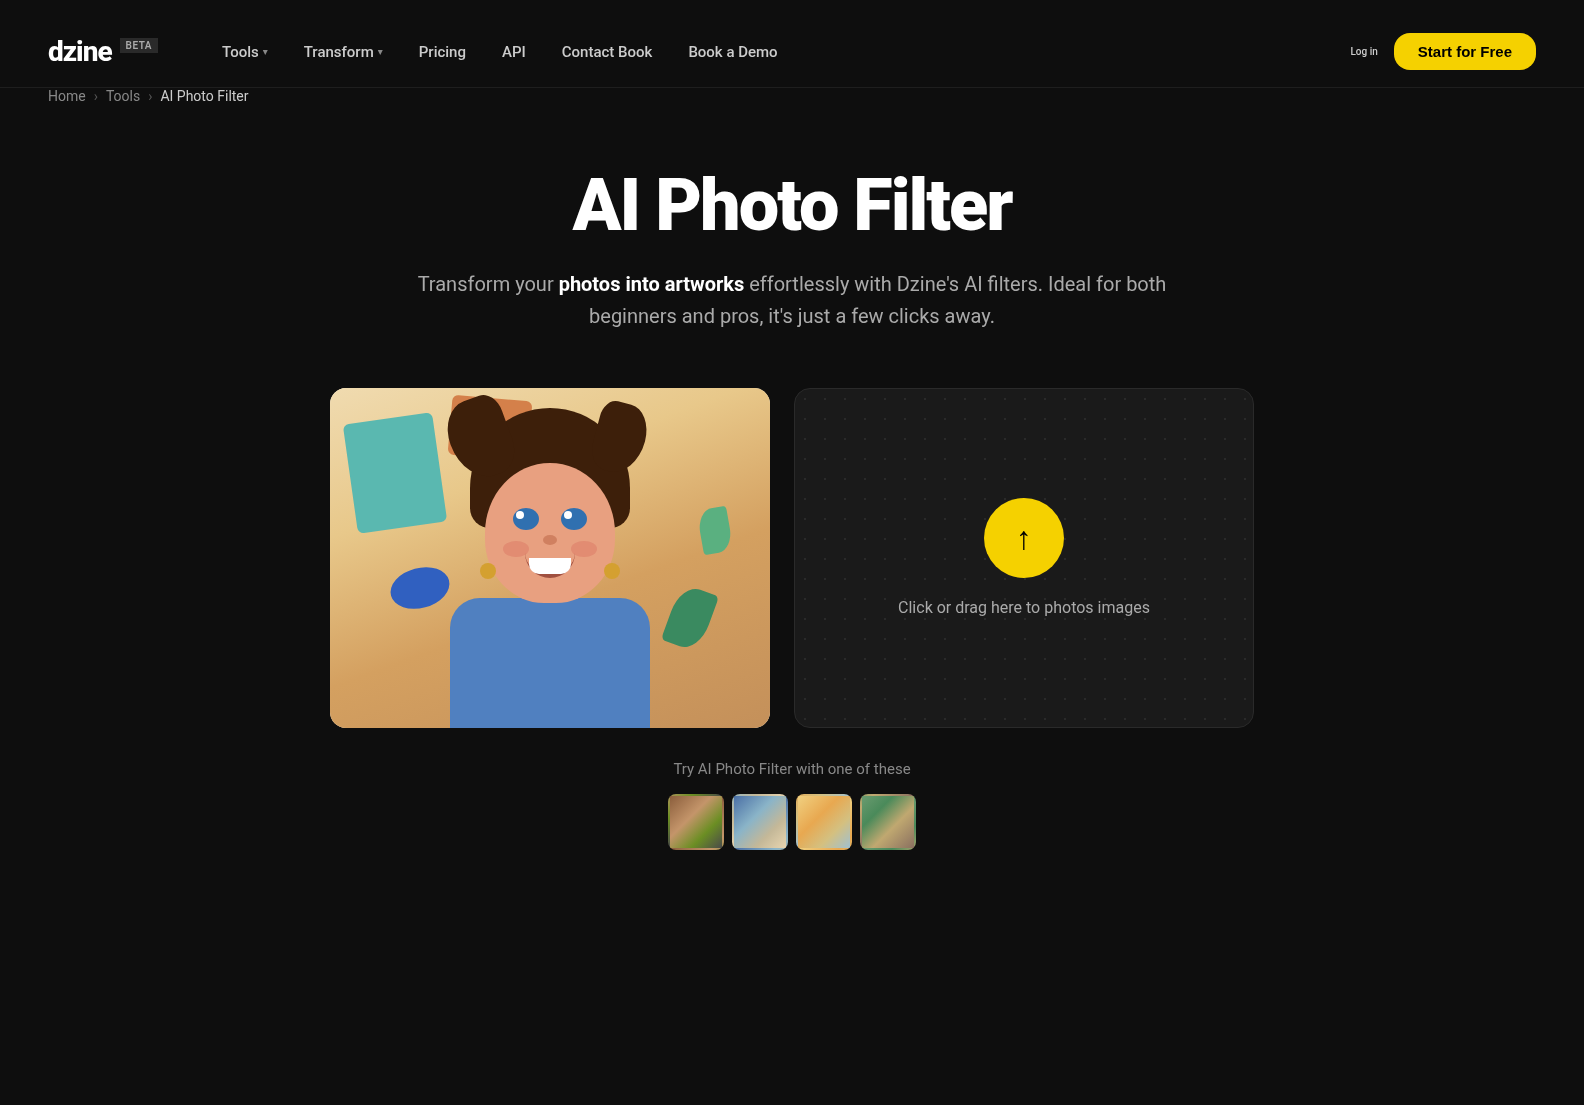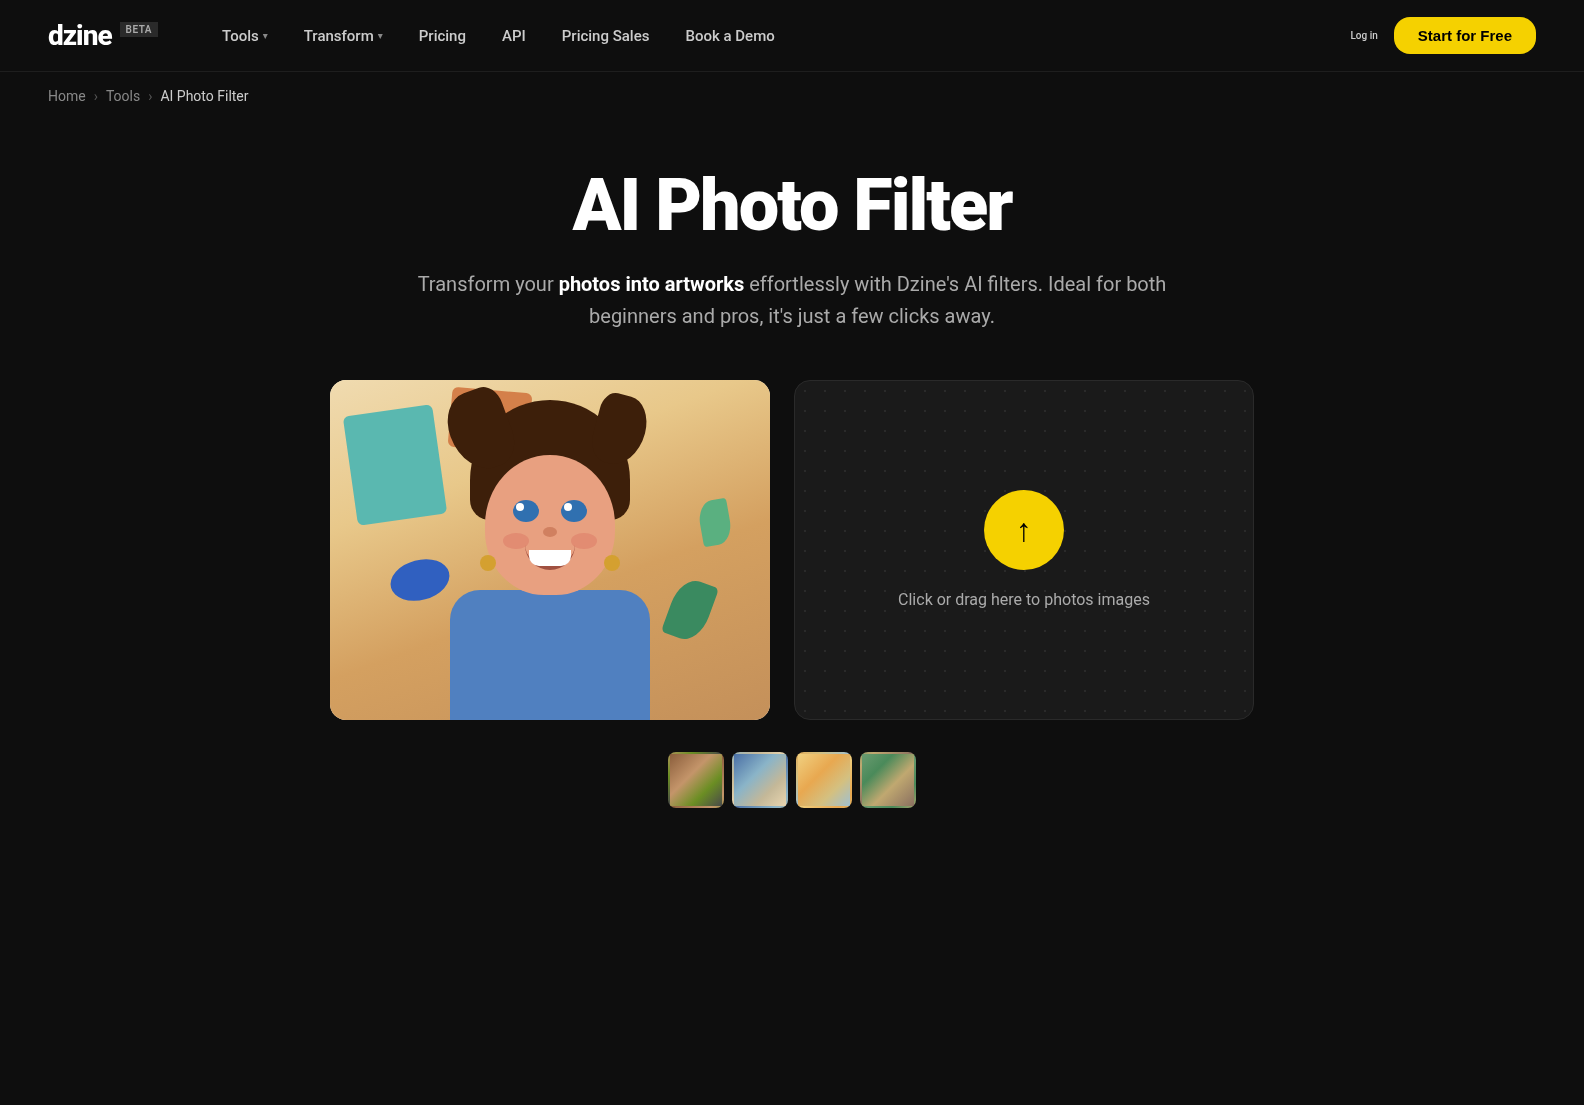--- a/index.html
+++ b/index.html
@@ -15,21 +15,21 @@
 
     
     nav {
       display: flex;
       align-items: center;
       padding: 0 48px;
       height: 72px;
       border-bottom: 1px solid #1e1e1e;
       background: #0e0e0e;
       position: sticky;
-      top: 0;
+      top: 16px;
       z-index: 100;
     }
 
     .nav-logo {
       display: flex;
       align-items: center;
       gap: 8px;
       margin-right: 48px;
       text-decoration: none;
     }
@@ -141,21 +141,21 @@
       color: #ffffff;
       line-height: 1.05;
       margin-bottom: 24px;
     }
 
     .hero-subtitle {
       font-size: 20px;
       color: #aaaaaa;
       line-height: 1.6;
       max-width: 760px;
-      margin: 8px auto;
+      margin: 16px auto;
     }
 
     .hero-subtitle strong {
       color: #ffffff;
       font-weight: 700;
     }
 
     
     .main-content {
       display: flex;
@@ -522,21 +522,21 @@
       <span>Transform</span>
       <span class="chevron">▾</span>
     </a>
     <a class="nav-link" href="#">
       <span>Pricing</span>
     </a>
     <a class="nav-link" href="#">
       <span>API</span>
     </a>
     <a class="nav-link" href="#">
-      <span>Pricing Sales</span>
+      <span>Contact Book</span>
     </a>
     <a class="nav-link" href="#">
       <span>Book a Demo</span>
     </a>
   </div>
 
   <div class="nav-actions">
     <a class="login-btn" href="#">Log in</a>
     <button class="start-btn">Start for Free</button>
   </div>
@@ -589,19 +589,20 @@
   <div class="upload-panel">
     <div class="upload-icon-circle">
       <span class="upload-arrow">↑</span>
     </div>
     <span class="upload-text">Click or drag here to photos images</span>
   </div>
 
 </div>
 
 <div class="sample-section">
+  <p class="sample-label">Try AI Photo Filter with one of these</p>
   <div class="sample-thumbs">
     <div class="sample-thumb thumb-1"></div>
     <div class="sample-thumb thumb-2"></div>
     <div class="sample-thumb thumb-3"></div>
     <div class="sample-thumb thumb-4"></div>
   </div>
 </div>
 
 </body></html>

